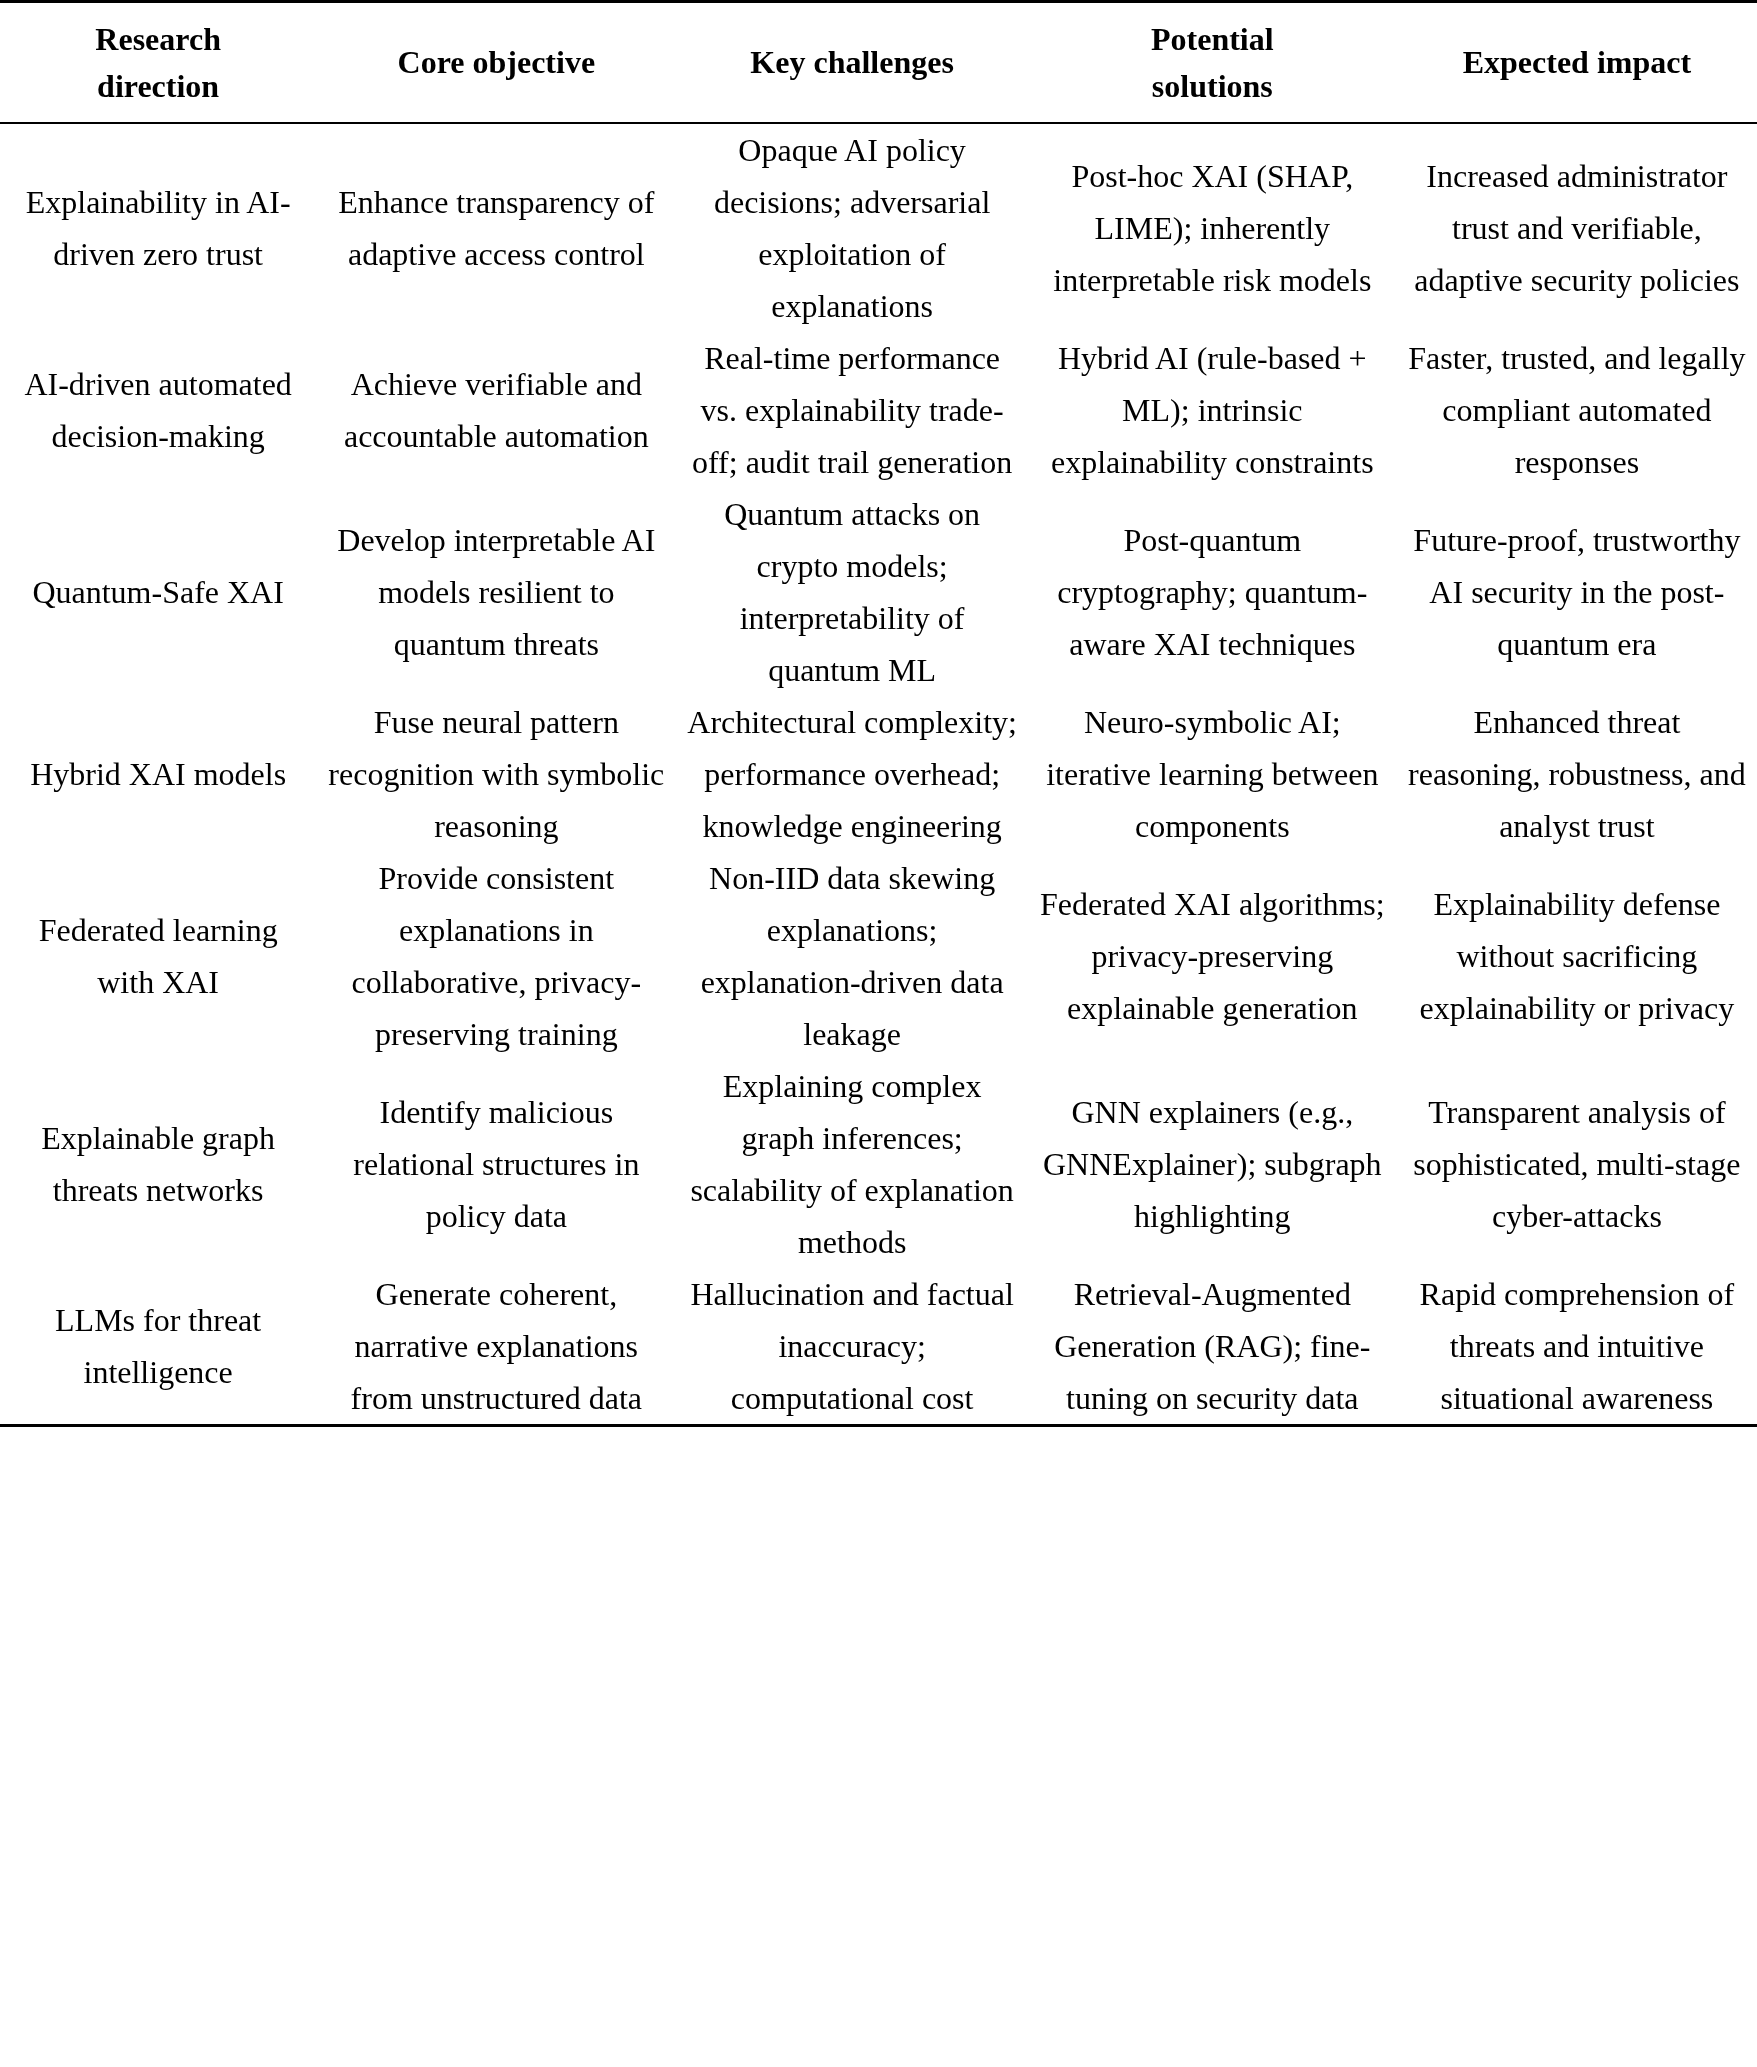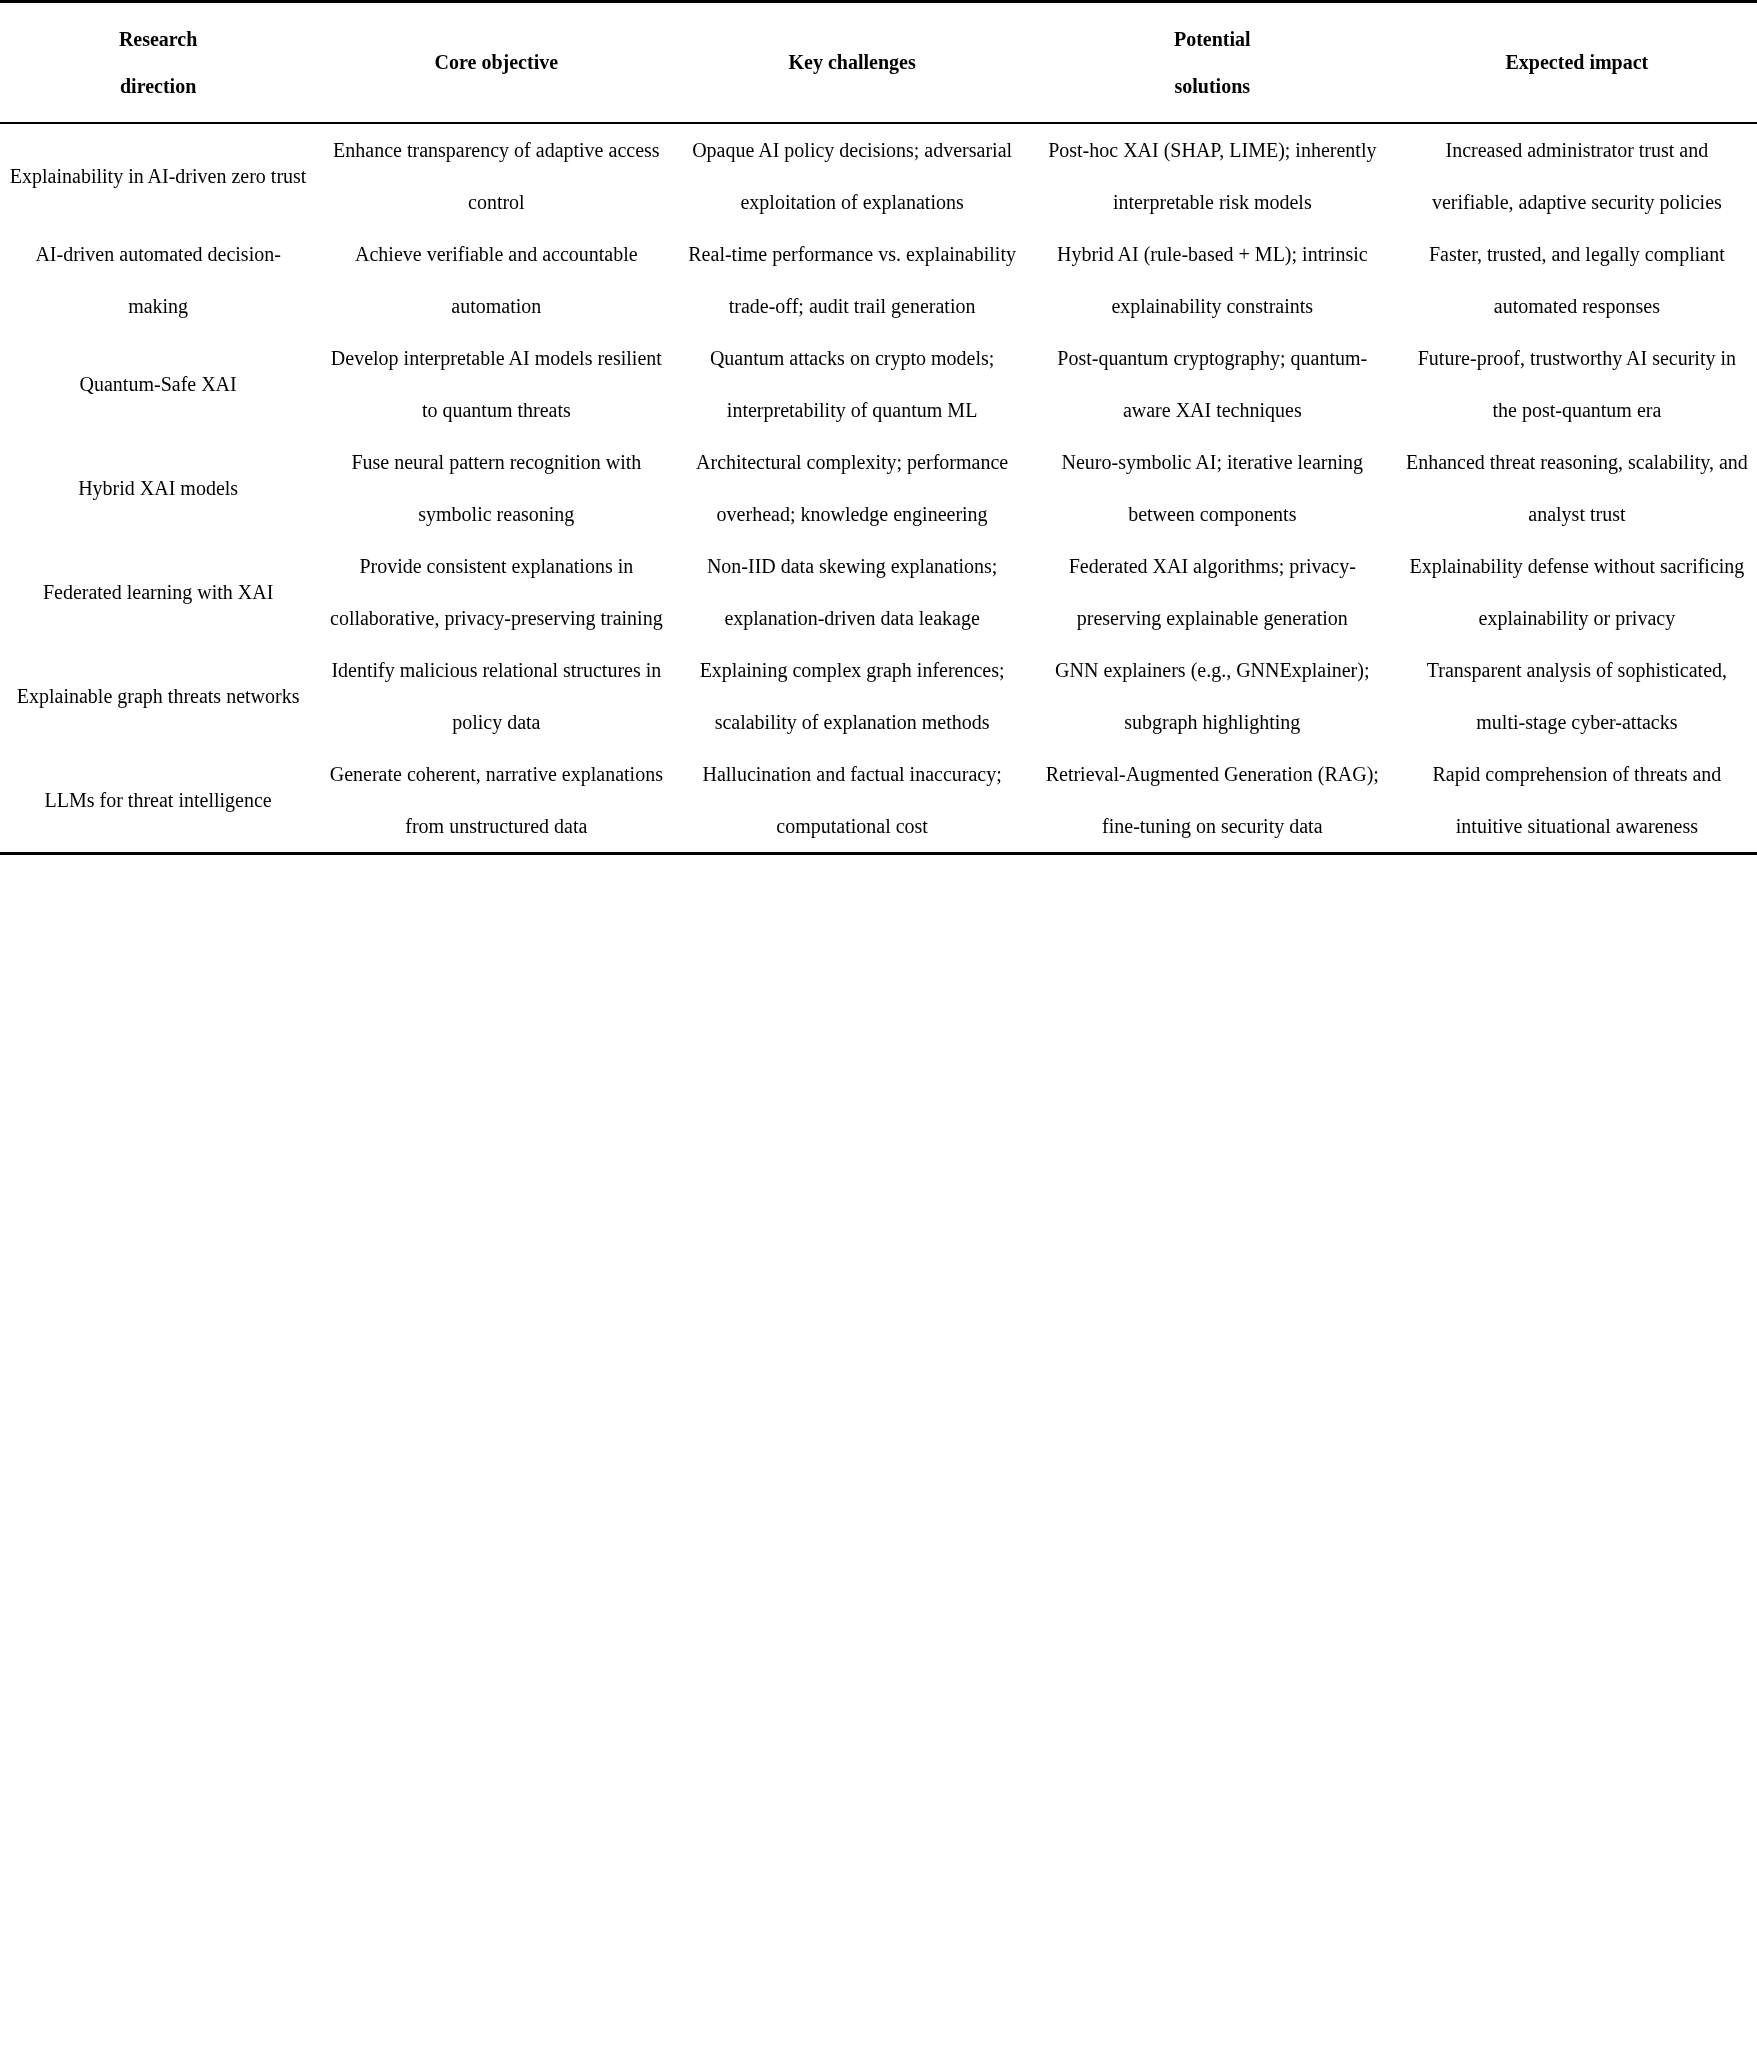--- a/index.html
+++ b/index.html
@@ -21,21 +21,21 @@
     padding: 9px 0 18px 0;
     white-space: nowrap;
   }
   .caption .bold { font-weight: bold; }
   table.xai-table {
     width: 100%;
     border-collapse: collapse;
     table-layout: fixed;
     border-top: 3.6px solid #000;
     border-bottom: 3.6px solid #000;
-    font-size: 20px;
+    font-size: 32px;
   }
   thead tr {
     border-bottom: 2.7px solid #000;
   }
   th {
     font-weight: bold;
     text-align: center;
     vertical-align: middle;
     white-space: pre-line;
     line-height: 47px;
@@ -97,21 +97,21 @@
         <td>Develop interpretable AI models resilient to quantum threats</td>
         <td>Quantum attacks on crypto models; interpretability of quantum ML</td>
         <td>Post-quantum cryptography; quantum-aware XAI techniques</td>
         <td>Future-proof, trustworthy AI security in the post-quantum era</td>
       </tr>
       <tr>
         <td>Hybrid XAI models</td>
         <td>Fuse neural pattern recognition with symbolic reasoning</td>
         <td>Architectural complexity; performance overhead; knowledge engineering</td>
         <td>Neuro-symbolic AI; iterative learning between components</td>
-        <td>Enhanced threat reasoning, scalability, and analyst trust</td>
+        <td>Enhanced threat reasoning, robustness, and analyst trust</td>
       </tr>
       <tr>
         <td>Federated learning with XAI</td>
         <td>Provide consistent explanations in collaborative, privacy-preserving training</td>
         <td>Non-IID data skewing explanations; explanation-driven data leakage</td>
         <td>Federated XAI algorithms; privacy-preserving explainable generation</td>
         <td>Explainability defense without sacrificing explainability or privacy</td>
       </tr>
       <tr>
         <td>Explainable graph threats networks</td>

